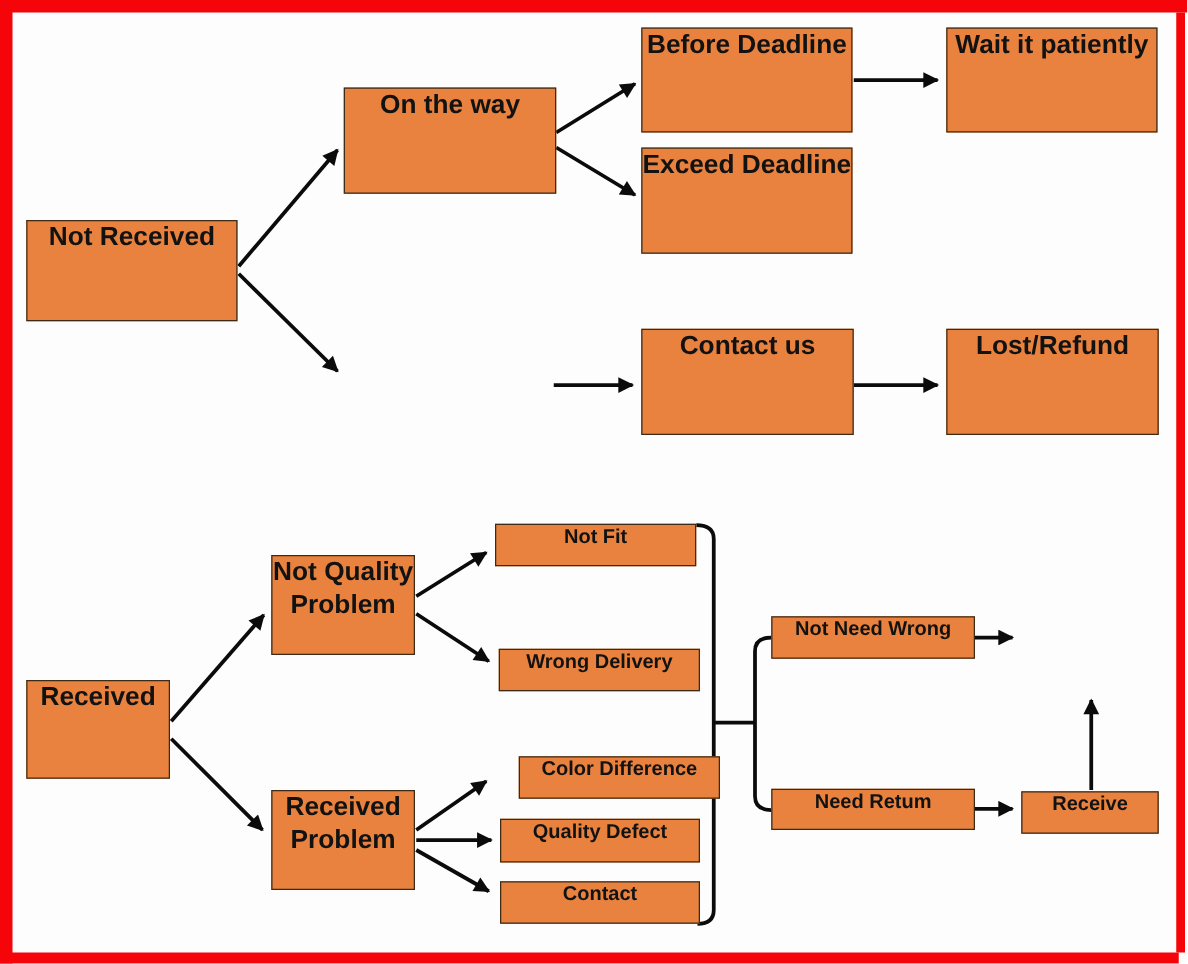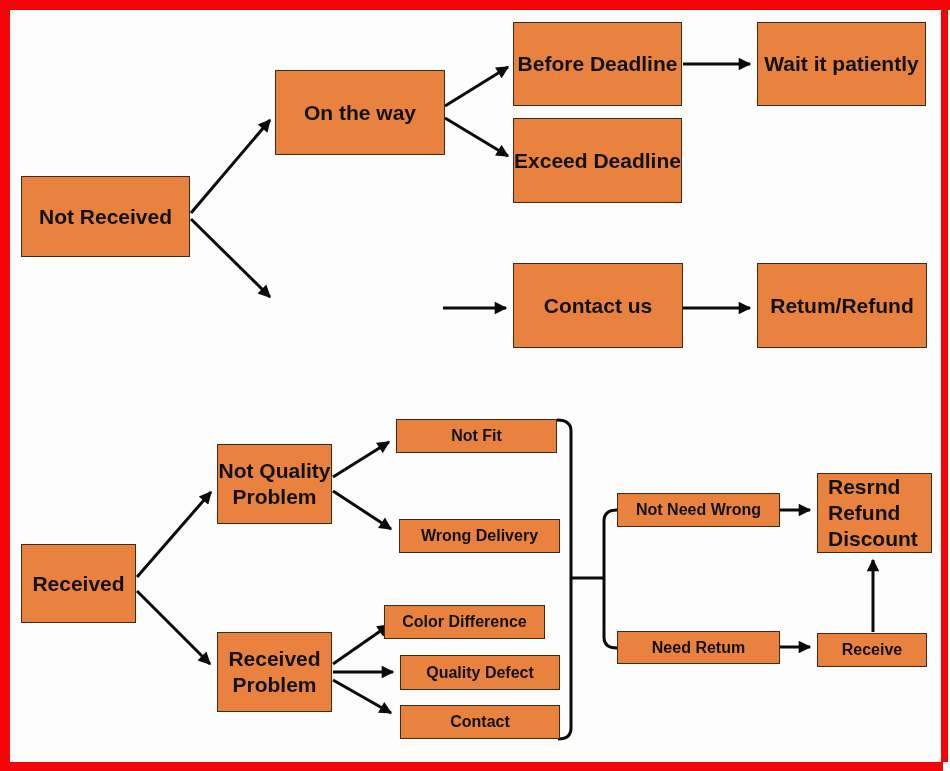--- a/index.html
+++ b/index.html
@@ -20,21 +20,21 @@
   .frame-left{left:0;top:0;width:10px;height:771px;}
   .frame-right{left:941px;top:10px;width:7px;height:752px;}
   .frame-bottom{left:0;top:762px;width:943px;height:9px;}
   .connector-layer{position:absolute;left:0;top:0;}
   .edge{stroke:var(--line-color);stroke-width:3;fill:none;}
   .node{
     position:absolute;box-sizing:border-box;
     background:var(--node-fill);
     border:1px solid var(--node-border);
     color:var(--node-text);
-    display:flex;align-items:center;justify-content:center;
+    display:flex;justify-content:center;
     text-align:center;font-weight:bold;
     white-space:pre-line;line-height:1.22;
   }
   .lg{font-size:21px;}
   .sm{font-size:16px;}
   .align-left{justify-content:flex-start;text-align:left;padding-left:10px;line-height:26px;}
 </style>
 </head>
 <body>
 
@@ -91,21 +91,21 @@
   <div class="node lg" style="left:513px;top:118px;width:169px;height:85px">
     <span>Exceed Deadline</span>
   </div>
 
 
   <div class="node lg" style="left:513px;top:263px;width:170px;height:85px">
     <span>Contact us</span>
   </div>
 
   <div class="node lg" style="left:757px;top:263px;width:170px;height:85px">
-    <span>Retum/Refund</span>
+    <span>Lost/Refund</span>
   </div>
 
   <div class="node lg" style="left:21px;top:544px;width:115px;height:79px">
     <span>Received</span>
   </div>
 
   <div class="node lg" style="left:217px;top:444px;width:115px;height:80px">
     <span>Not Quality
 Problem</span>
   </div>
@@ -116,45 +116,40 @@
   </div>
 
   <div class="node sm" style="left:396px;top:419px;width:161px;height:34px">
     <span>Not Fit</span>
   </div>
 
   <div class="node sm" style="left:399px;top:519px;width:161px;height:34px">
     <span>Wrong Delivery</span>
   </div>
 
-  <div class="node sm" style="left:384px;top:605px;width:161px;height:34px">
+  <div class="node sm" style="left:415px;top:605px;width:161px;height:34px">
     <span>Color Difference</span>
   </div>
 
   <div class="node sm" style="left:400px;top:655px;width:160px;height:35px">
     <span>Quality Defect</span>
   </div>
 
   <div class="node sm" style="left:400px;top:705px;width:160px;height:34px">
     <span>Contact</span>
   </div>
 
   <div class="node sm" style="left:617px;top:493px;width:163px;height:34px">
     <span>Not Need Wrong</span>
   </div>
 
   <div class="node sm" style="left:617px;top:631px;width:163px;height:33px">
     <span>Need Retum</span>
   </div>
 
-  <div class="node lg align-left" style="left:817px;top:473px;width:115px;height:80px">
-    <span>Resrnd
-Refund
-Discount</span>
-  </div>
 
   <div class="node sm" style="left:817px;top:633px;width:110px;height:34px">
     <span>Receive</span>
   </div>
 
   <div class="frame-bar frame-top"></div>
   <div class="frame-bar frame-left"></div>
   <div class="frame-bar frame-right"></div>
   <div class="frame-bar frame-bottom"></div>
 

